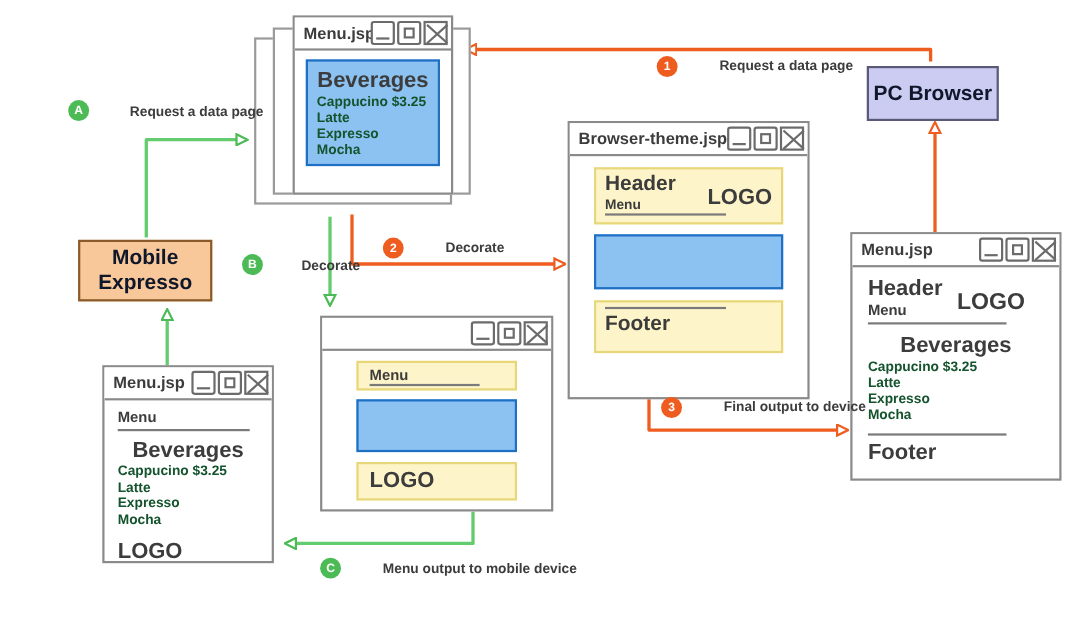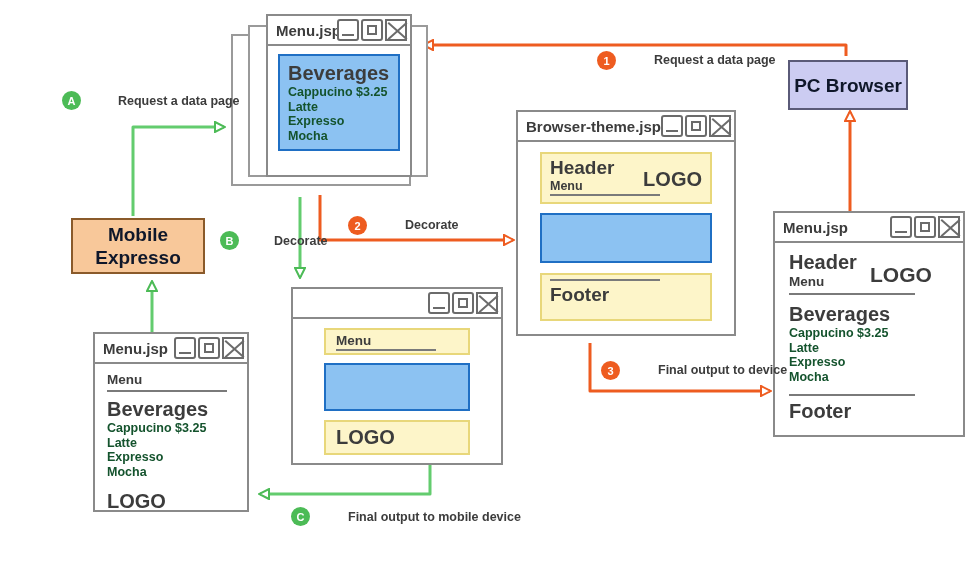--- a/index.html
+++ b/index.html
@@ -112,20 +112,21 @@
   }
 
   .hdr-txt {
     font-weight: bold;
     color: #3c3c3c;
   }
   .bev-title {
     font-weight: bold;
     font-size: 20px;
     color: #3c3c3c;
+    text-align: center;
   }
   .bev-item {
     font-weight: bold;
     font-size: 12.5px;
     color: #14532d;
     line-height: 14.5px;
   }
   .rule {
     background: #7a7a7a;
     height: 2px;
@@ -254,21 +255,21 @@
       <div class="blue-box" style="padding:6px 8px;">
         <div class="bev-title">Beverages</div>
         <div class="bev-item">Cappucino $3.25</div>
         <div class="bev-item">Latte</div>
         <div class="bev-item">Expresso</div>
         <div class="bev-item">Mocha</div>
       </div>
     </div>
   </div>
 
-  <div class="win" style="left:516px; top:110px; width:220px; height:226px;">
+  <div class="win" style="left:516px; top:110px; width:220px; height:253px;">
     <div class="titlebar">
       <span class="title-text">Browser-theme.jsp</span>
       <span class="winbtns">
         <span class="wb min"></span>
         <span class="wb max"></span>
         <span class="wb close">
           <span class="x1"></span>
             <span class="x2"></span>
         </span>
       </span>
@@ -359,21 +360,21 @@
       <div class="bev-item">Mocha</div>
       <div class="rule" style="width:126px; margin:10px 0 4px 0;"></div>
       <div class="hdr-txt" style="font-size:20px;">Footer</div>
     </div>
   </div>
 
   <div class="node node-pc" style="left:788px; top:60px; width:120px; height:50px;">
     <span>PC Browser</span>
   </div>
 
-  <div class="node node-mobile" style="left:71px; top:218px; width:134px; height:56px; flex-direction:column;">
+  <div class="node node-mobile" style="left:71px; top:218px; width:122px; height:56px; flex-direction:column;">
     <span>Mobile</span>
     <span>Expresso</span>
   </div>
 
   <div class="badge badge-orange" style="left:597px; top:51px;">
     <span>1</span>
   </div>
   <div class="step-label" style="left:622px; top:53px;">Request a data page</div>
 
   <div class="badge badge-orange" style="left:348px; top:216px;">
@@ -392,15 +393,15 @@
   <div class="step-label" style="left:86px; top:94px;">Request a data page</div>
 
   <div class="badge badge-green" style="left:220px; top:231px;">
     <span>B</span>
   </div>
   <div class="step-label" style="left:242px; top:234px;">Decorate</div>
 
   <div class="badge badge-green" style="left:291px; top:507px;">
     <span>C</span>
   </div>
-  <div class="step-label" style="left:316px; top:510px;">Final output to mobile device</div>
+  <div class="step-label" style="left:316px; top:510px;">Menu output to mobile device</div>
 
 </div>
 
 </body></html>

